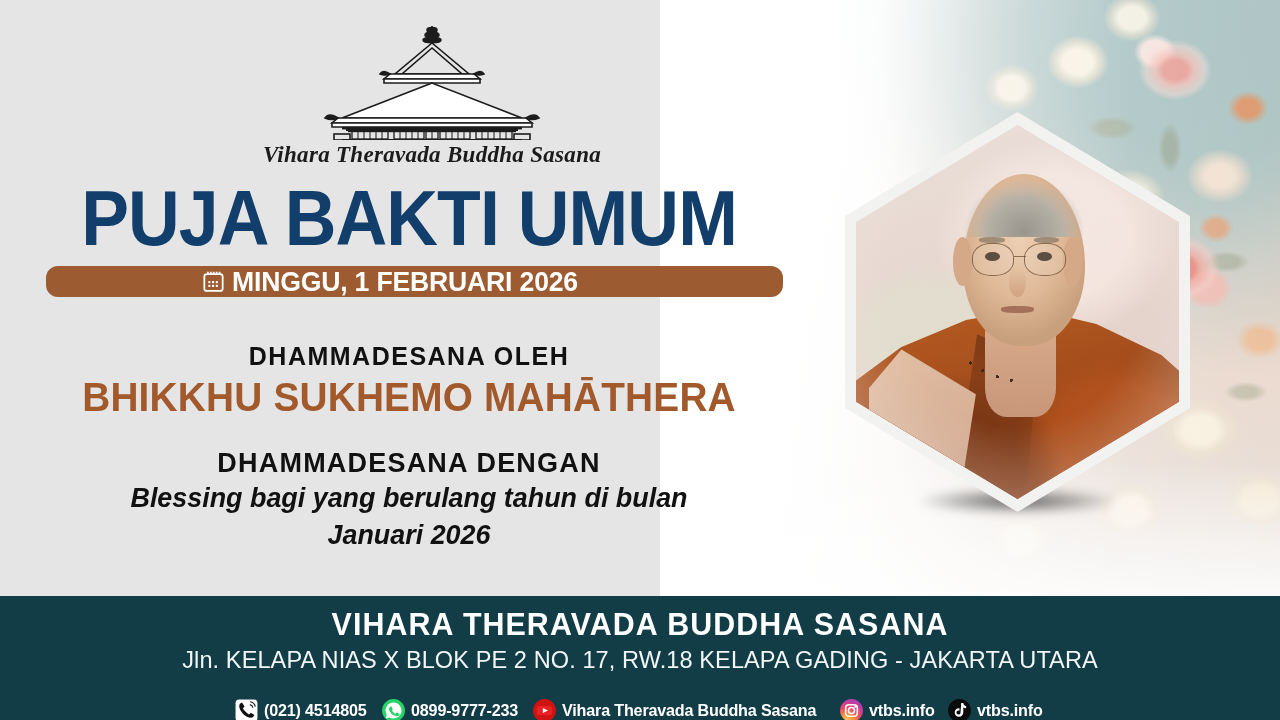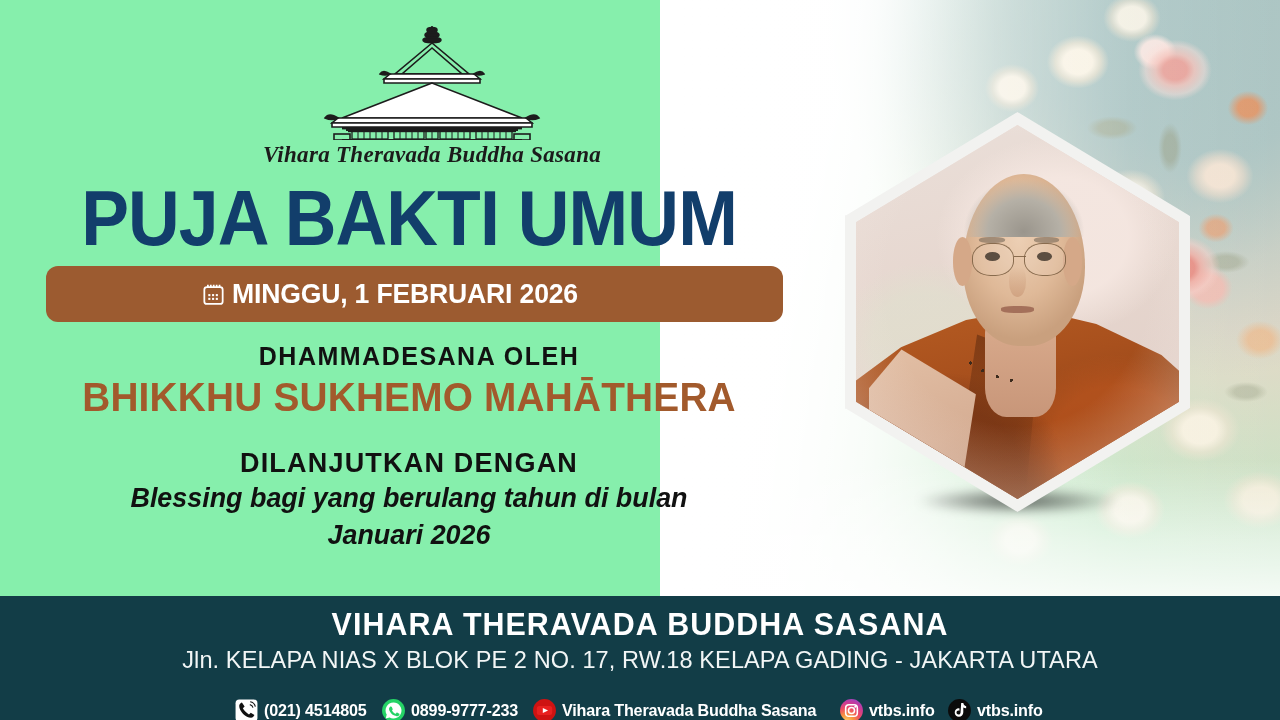--- a/index.html
+++ b/index.html
@@ -6,21 +6,21 @@
   html,body { width:1280px; height:720px; overflow:hidden; }
   body {
     font-family:"Liberation Sans", sans-serif;
     background:#ffffff;
     position:relative;
   }
 
   #poster {
     position:absolute; inset:0;
     width:1280px; height:720px;
-    background:#86efac;
+    background:#e5e5e5;
     overflow:hidden;
   }
 
   
   .floral-wrap {
     position:absolute; top:0; right:0;
     width:620px; height:610px;
     overflow:hidden;
     pointer-events:none;
   }
@@ -100,42 +100,41 @@
     color:#123E6B;
     letter-spacing:-1px;
     transform:scaleX(.93);
     transform-origin:center;
     white-space:nowrap;
   }
 
   
   .datebar {
     position:absolute; left:46px; top:266px;
-    width:737px; height:56px;
+    width:737px; height:31px;
     background:#9C5B30;
     border-radius:12px;
     display:flex; align-items:center; justify-content:center;
     gap:6px;
     color:#fff;
   }
   .datebar .seg { display:flex; align-items:center; gap:6px; }
   .datebar .txt {
     font-weight:bold; font-size:28px; letter-spacing:-.2px;
     transform:scaleX(.95); transform-origin:left center;
     white-space:nowrap;
   }
   .gap { width:26px; }
 
   
   .speaker-label {
     position:absolute; left:0; top:342px; width:818px;
     text-align:center;
     font-weight:bold; font-size:25px; color:#111;
     letter-spacing:1.5px;
-    margin-left:10px;
   }
   .speaker-name {
     position:absolute; left:0; top:375px; width:818px;
     text-align:center;
     font-weight:bold; font-size:40px; color:#A25A2C;
     letter-spacing:.2px;
     transform:scaleX(.97); transform-origin:center;
     white-space:nowrap;
   }
 
@@ -390,21 +389,21 @@
         </g>
       </svg>
       <span class="txt">MINGGU, 1 FEBRUARI 2026</span>
     </div>
     <div class="gap"></div>
   </div>
 
   <div class="speaker-label">DHAMMADESANA OLEH</div>
   <div class="speaker-name">BHIKKHU SUKHEMO MAHĀTHERA</div>
 
-  <div class="cont-label">DILANJUTKAN DENGAN</div>
+  <div class="cont-label">DHAMMADESANA DENGAN</div>
   <div class="cont-text">
     <div>Blessing bagi yang berulang tahun di bulan</div>
     <div>Januari 2026</div>
   </div>
 
   <div class="hex-wrap">
     <div class="hex-shadow"></div>
     <div class="hex-outer"></div>
     <div class="hex-inner">
       <div class="p-bg"></div>

